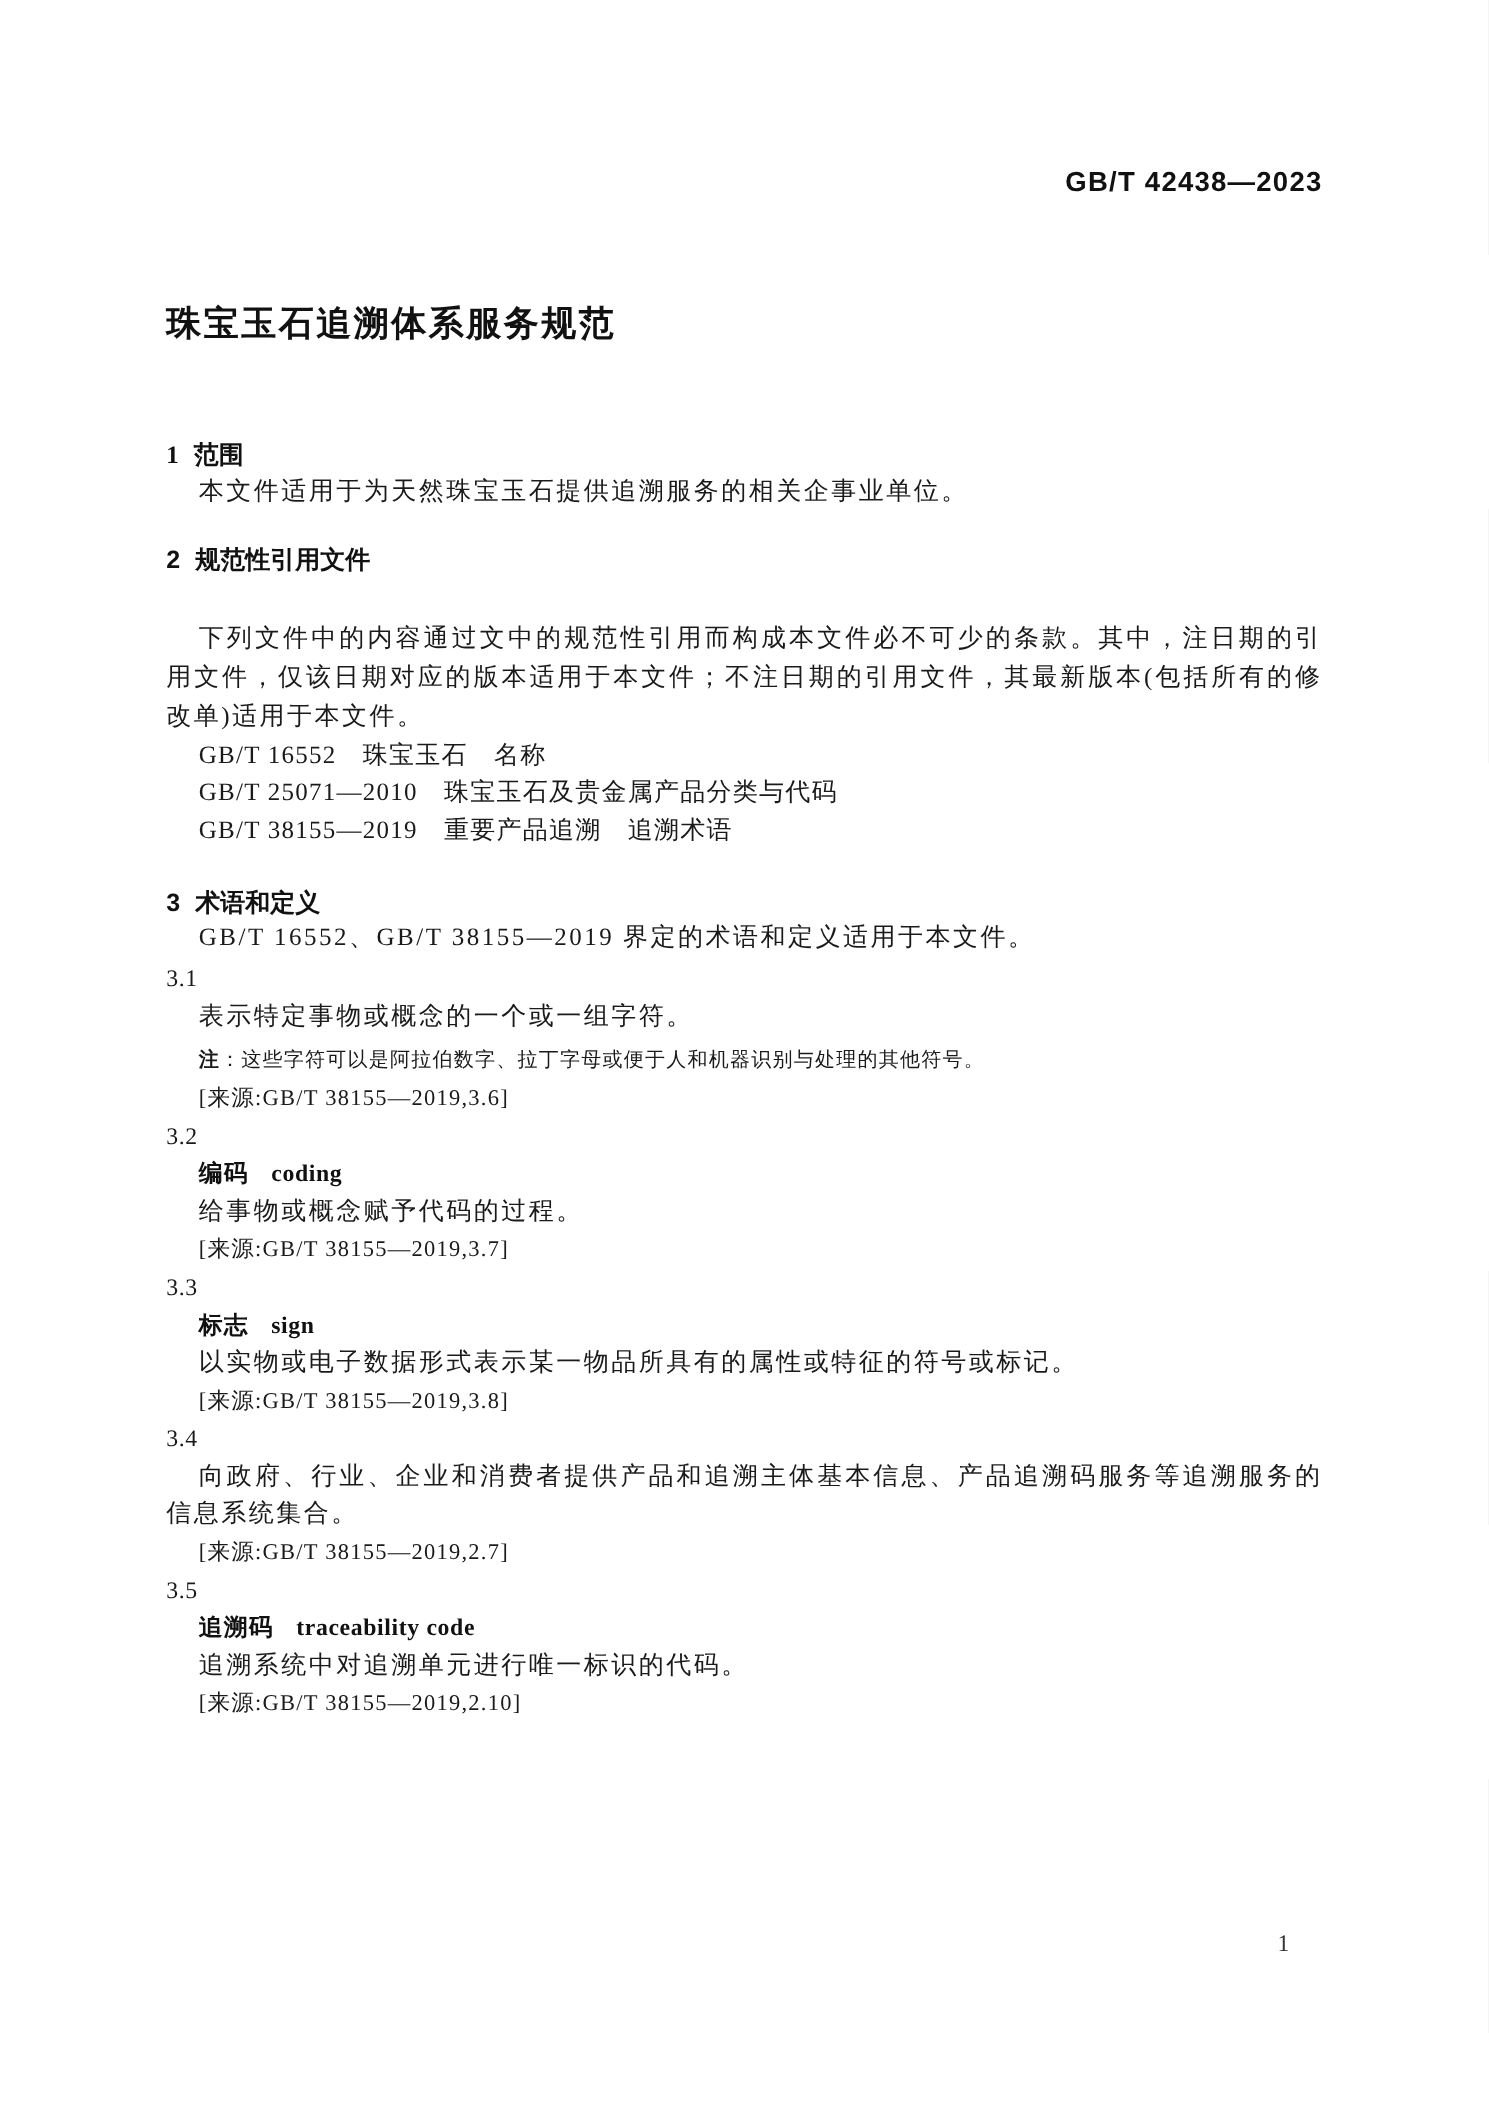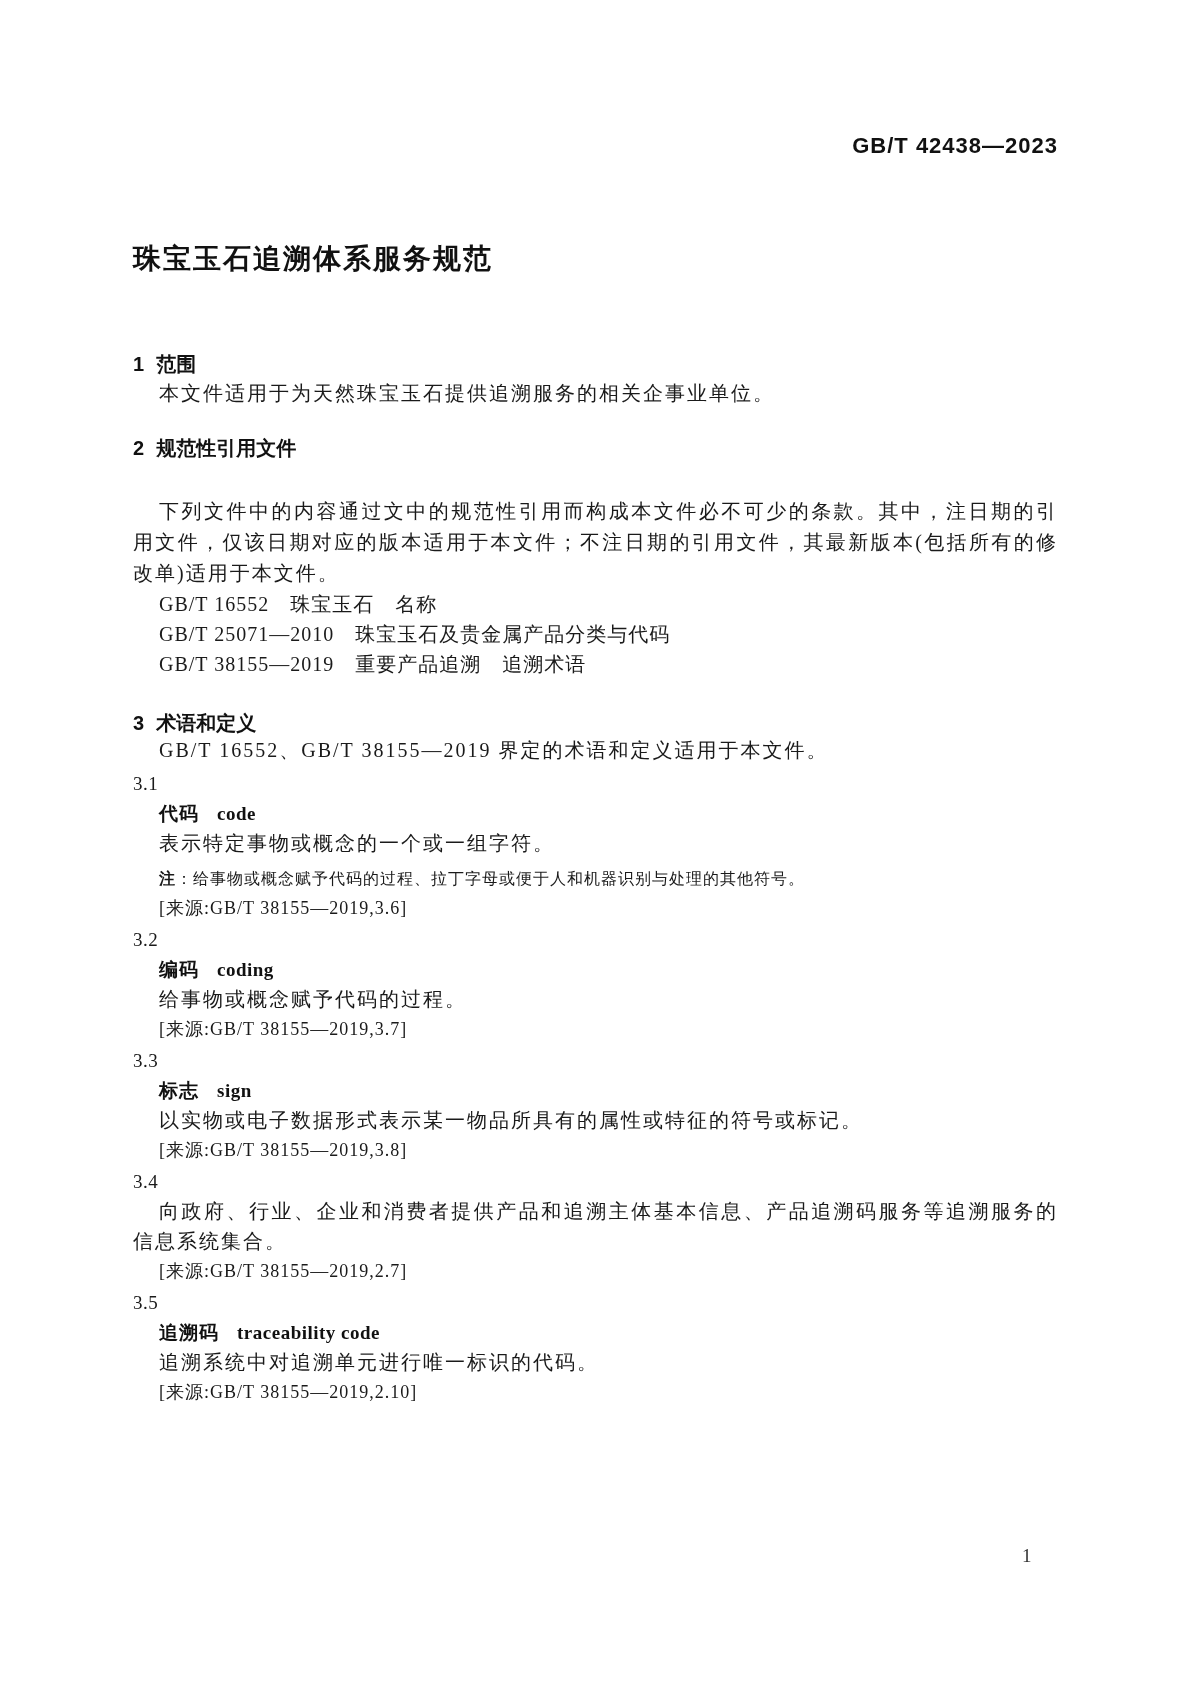--- a/index.html
+++ b/index.html
@@ -24,21 +24,21 @@
     margin:82px 0 0 0;
     font-family:"Liberation Sans","DejaVu Sans",sans-serif;
     font-weight:bold;font-size:28px;line-height:36px;
     letter-spacing:2px;text-align:left;color:#111;
   }
   .sec-heading{
     font-family:"Liberation Sans","DejaVu Sans",sans-serif;
     font-weight:bold;font-size:20px;line-height:24px;color:#111;
   }
   .sec-heading .sec-no{display:inline-block;margin-right:12px;}
-  .h-scope{margin-top:75px;}
+  .h-scope{margin-top:75px;font-family:Liberation Serif, serif;}
   .h-refs{margin-top:25px;}
   .h-terms{margin-top:32px;}
   .body{
     margin:0;font-size:20px;letter-spacing:2px;line-height:35px;
     text-align:justify;color:#1a1a1a;
   }
   .ind{text-indent:26px;}
   .p-scope1{margin-top:38px;}
   .p-refs{margin-top:36px;line-height:31px;}
   .ref-line{margin:0;font-size:20px;letter-spacing:1px;line-height:30px;text-indent:26px;}
@@ -88,26 +88,23 @@
     <p class="ref-line">GB/T 16552　珠宝玉石　名称</p>
     <p class="ref-line">GB/T 25071—2010　珠宝玉石及贵金属产品分类与代码</p>
     <p class="ref-line">GB/T 38155—2019　重要产品追溯　追溯术语</p>
 
     <div class="sec-heading h-terms">
       <span class="sec-no">3</span><span>术语和定义</span>
     </div>
     <p class="body p-terms-intro ind">GB/T 16552、GB/T 38155—2019 界定的术语和定义适用于本文件。</p>
 
     <div class="term-no first">3.1</div>
-    <div class="term-line">
-      <span class="term-zh">代码</span><span class="term-en">code</span>
-    </div>
     <p class="term-def">表示特定事物或概念的一个或一组字符。</p>
     <p class="term-note">
-      <span class="note-label">注</span><span>：给事物或概念赋予代码的过程、拉丁字母或便于人和机器识别与处理的其他符号。</span>
+      <span class="note-label">注</span><span>：这些字符可以是阿拉伯数字、拉丁字母或便于人和机器识别与处理的其他符号。</span>
     </p>
     <p class="term-src">[来源:GB/T 38155—2019,3.6]</p>
 
     <div class="term-no">3.2</div>
     <div class="term-line">
       <span class="term-zh">编码</span><span class="term-en">coding</span>
     </div>
     <p class="term-def">给事物或概念赋予代码的过程。</p>
     <p class="term-src">[来源:GB/T 38155—2019,3.7]</p>
 

